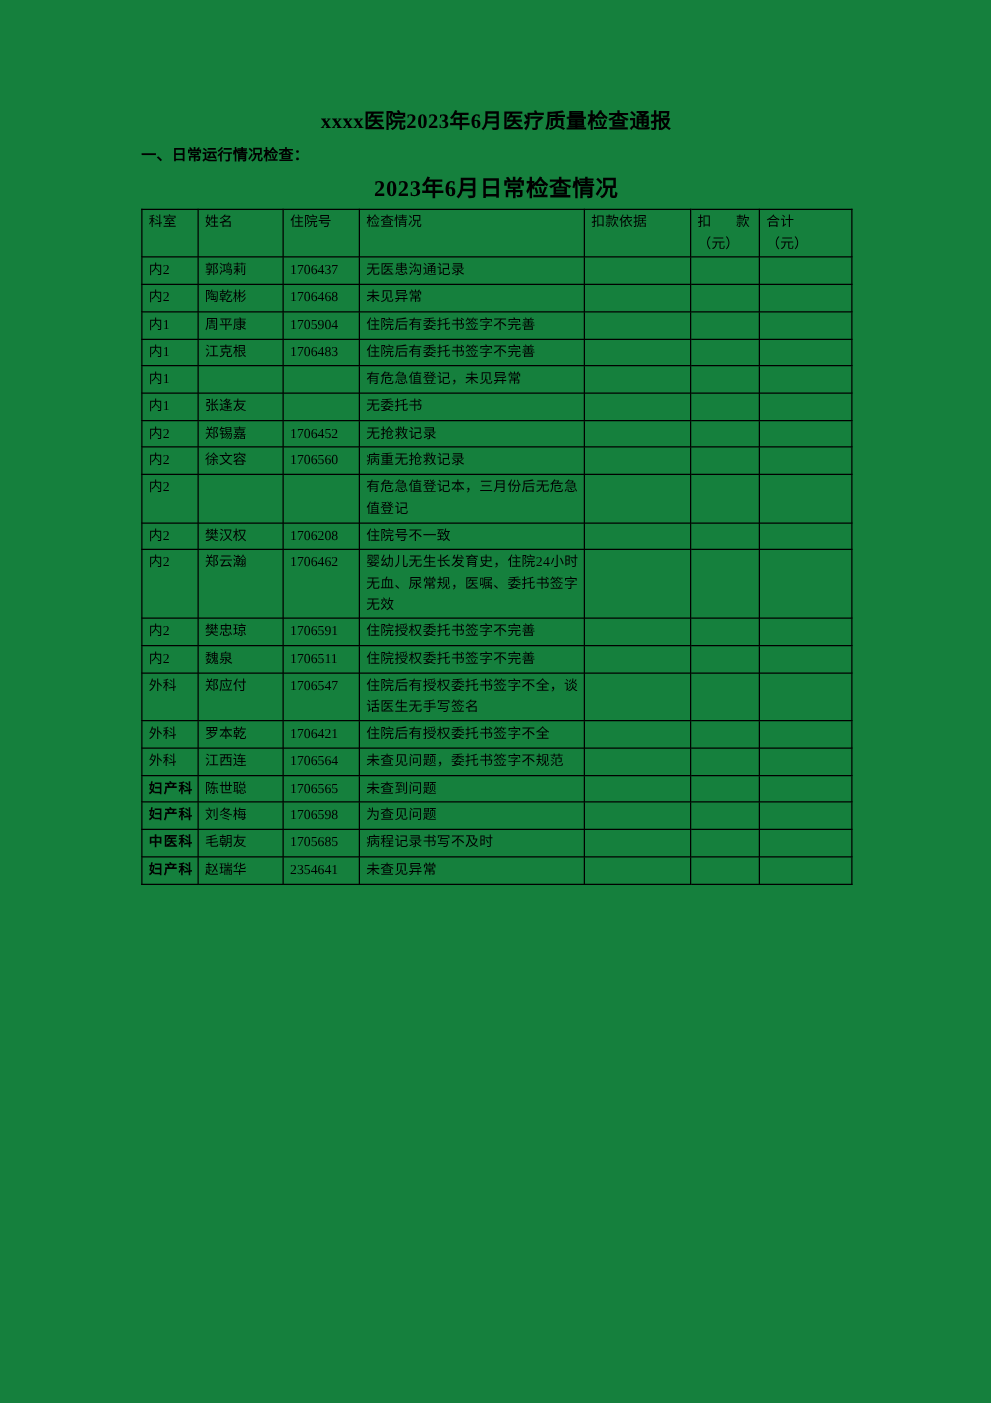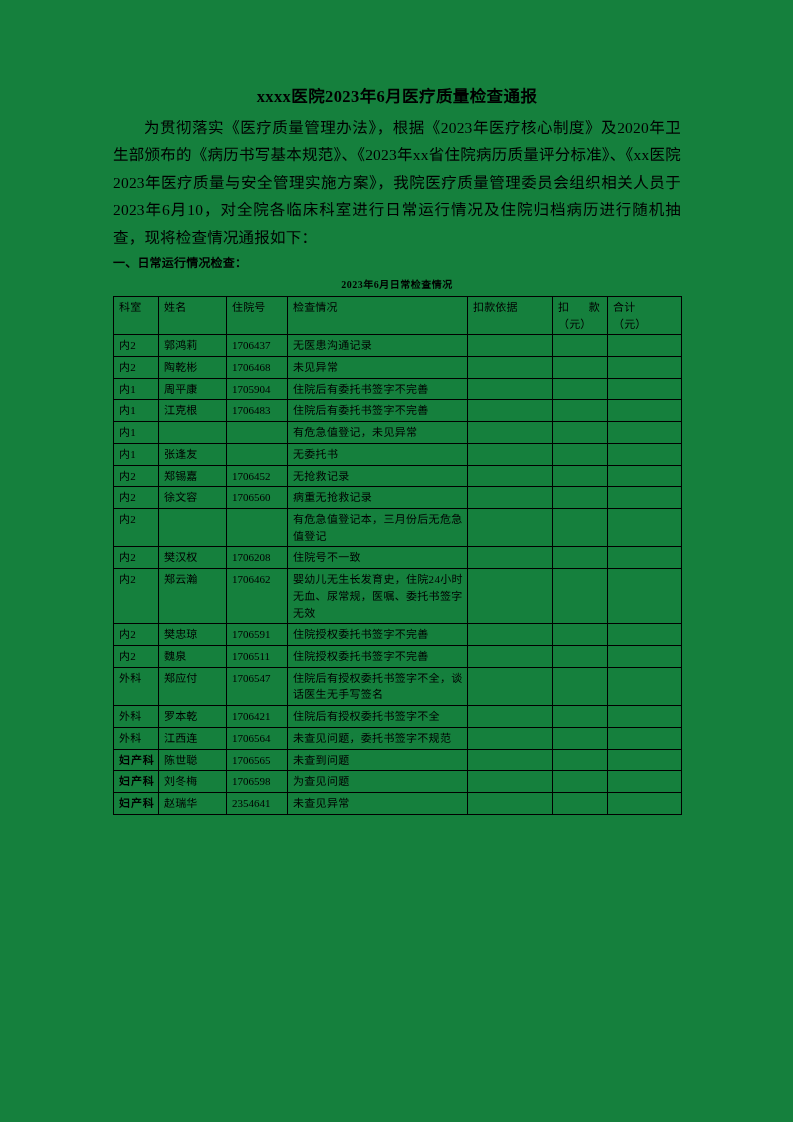--- a/index.html
+++ b/index.html
@@ -54,21 +54,21 @@
   .section-heading {
     font-size: 12px;
     line-height: 1.78;
     margin: 2px 0 0 0;
     text-align: left;
     letter-spacing: 0.2px;
   }
 
   
   .table-caption {
-    font-size: 10px;
+    font-size: 18px;
     font-weight: bold;
     text-align: center;
     margin: 1px 0 5px 0;
     letter-spacing: 0.5px;
   }
 
   
   table.report {
     border-collapse: collapse;
     width: 568px;
@@ -126,21 +126,20 @@
   }
 </style>
 </head>
 <body>
 
 <div class="page">
   <div class="content">
 
     <h1 class="doc-title">xxxx医院2023年6月医疗质量检查通报</h1>
 
-    <p class="intro">为贯彻落实《医疗质量管理办法》，根据《2023年医疗核心制度》及2020年卫生部颁布的《病历书写基本规范》、《2023年xx省住院病历质量评分标准》、《xx医院2023年医疗质量与安全管理实施方案》，我院医疗质量管理委员会组织相关人员于2023年6月10，对全院各临床科室进行日常运行情况及住院归档病历进行随机抽查，现将检查情况通报如下：</p>
 
     <h2 class="section-heading">一、日常运行情况检查：</h2>
 
     <div class="table-caption">2023年6月日常检查情况</div>
 
     <table class="report">
       <colgroup>
         <col class="col-dept">
         <col class="col-name">
         <col class="col-admno">
@@ -328,20 +327,31 @@
             </td>
             <td>刘冬梅</td>
             <td><span class="admno">1706598</span></td>
             <td><span class="detail-cell">为查见问题</span></td>
             <td></td>
             <td></td>
             <td></td>
           </tr>
           <tr>
             <td>
+              <span class="dept-spread">中医科</span>
+            </td>
+            <td>毛朝友</td>
+            <td><span class="admno">1705685</span></td>
+            <td><span class="detail-cell">病程记录书写不及时</span></td>
+            <td></td>
+            <td></td>
+            <td></td>
+          </tr>
+          <tr>
+            <td>
               <span class="dept-spread">妇产科</span>
             </td>
             <td>赵瑞华</td>
             <td><span class="admno">2354641</span></td>
             <td><span class="detail-cell">未查见异常</span></td>
             <td></td>
             <td></td>
             <td></td>
           </tr>
         </tbody>

